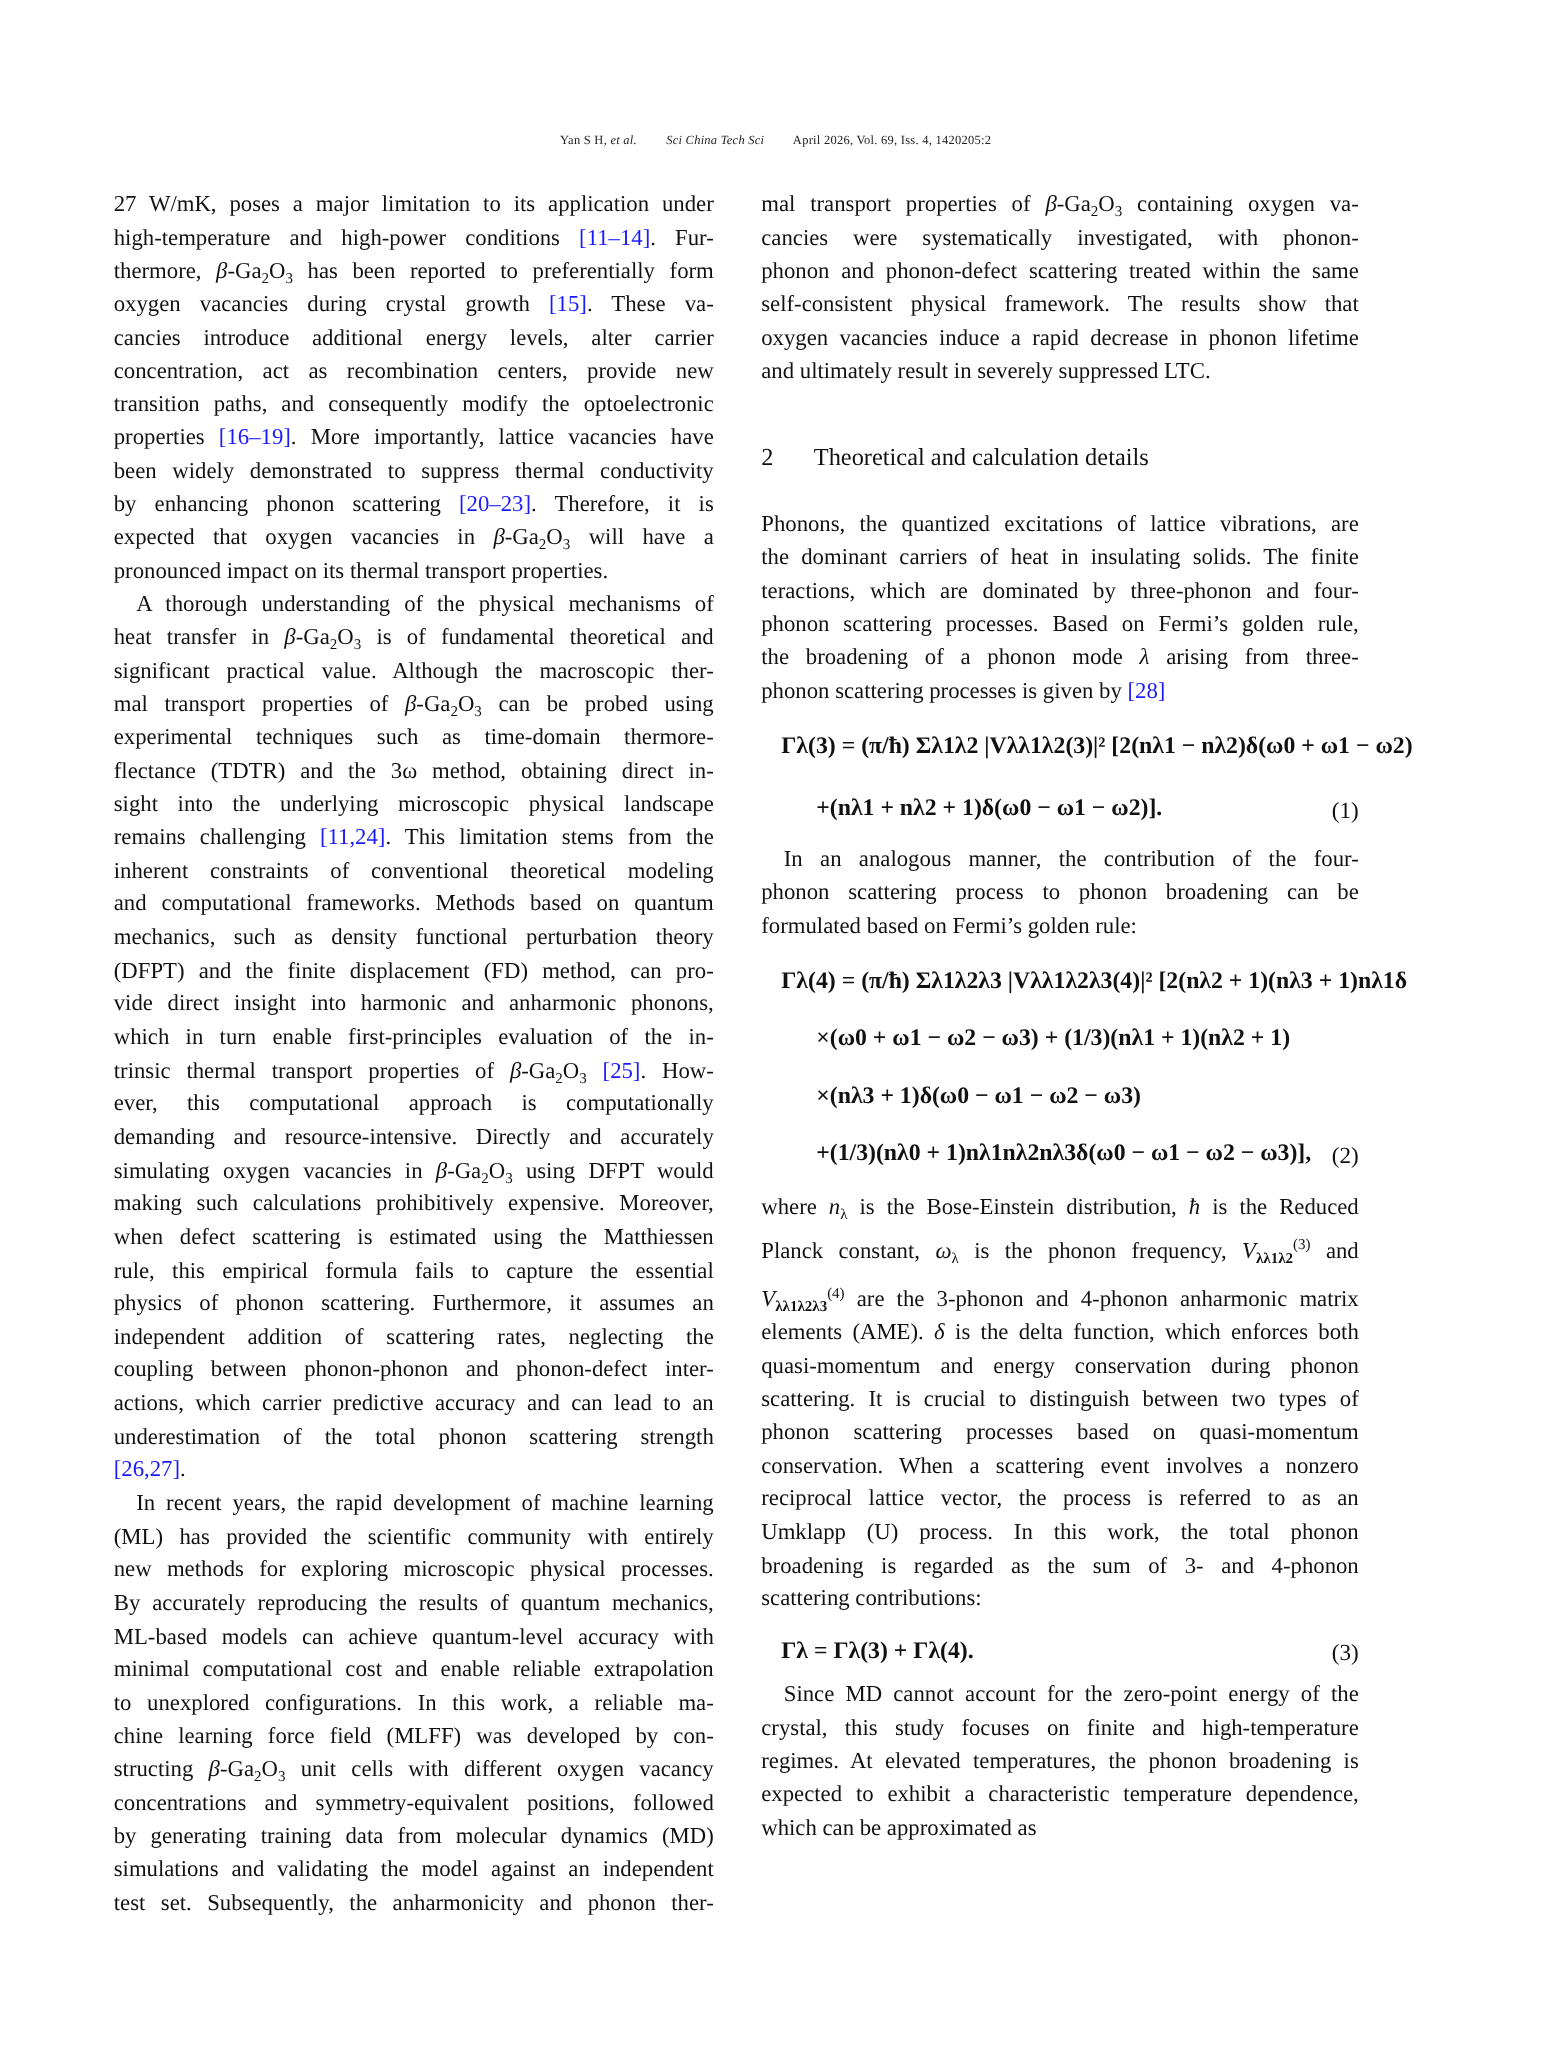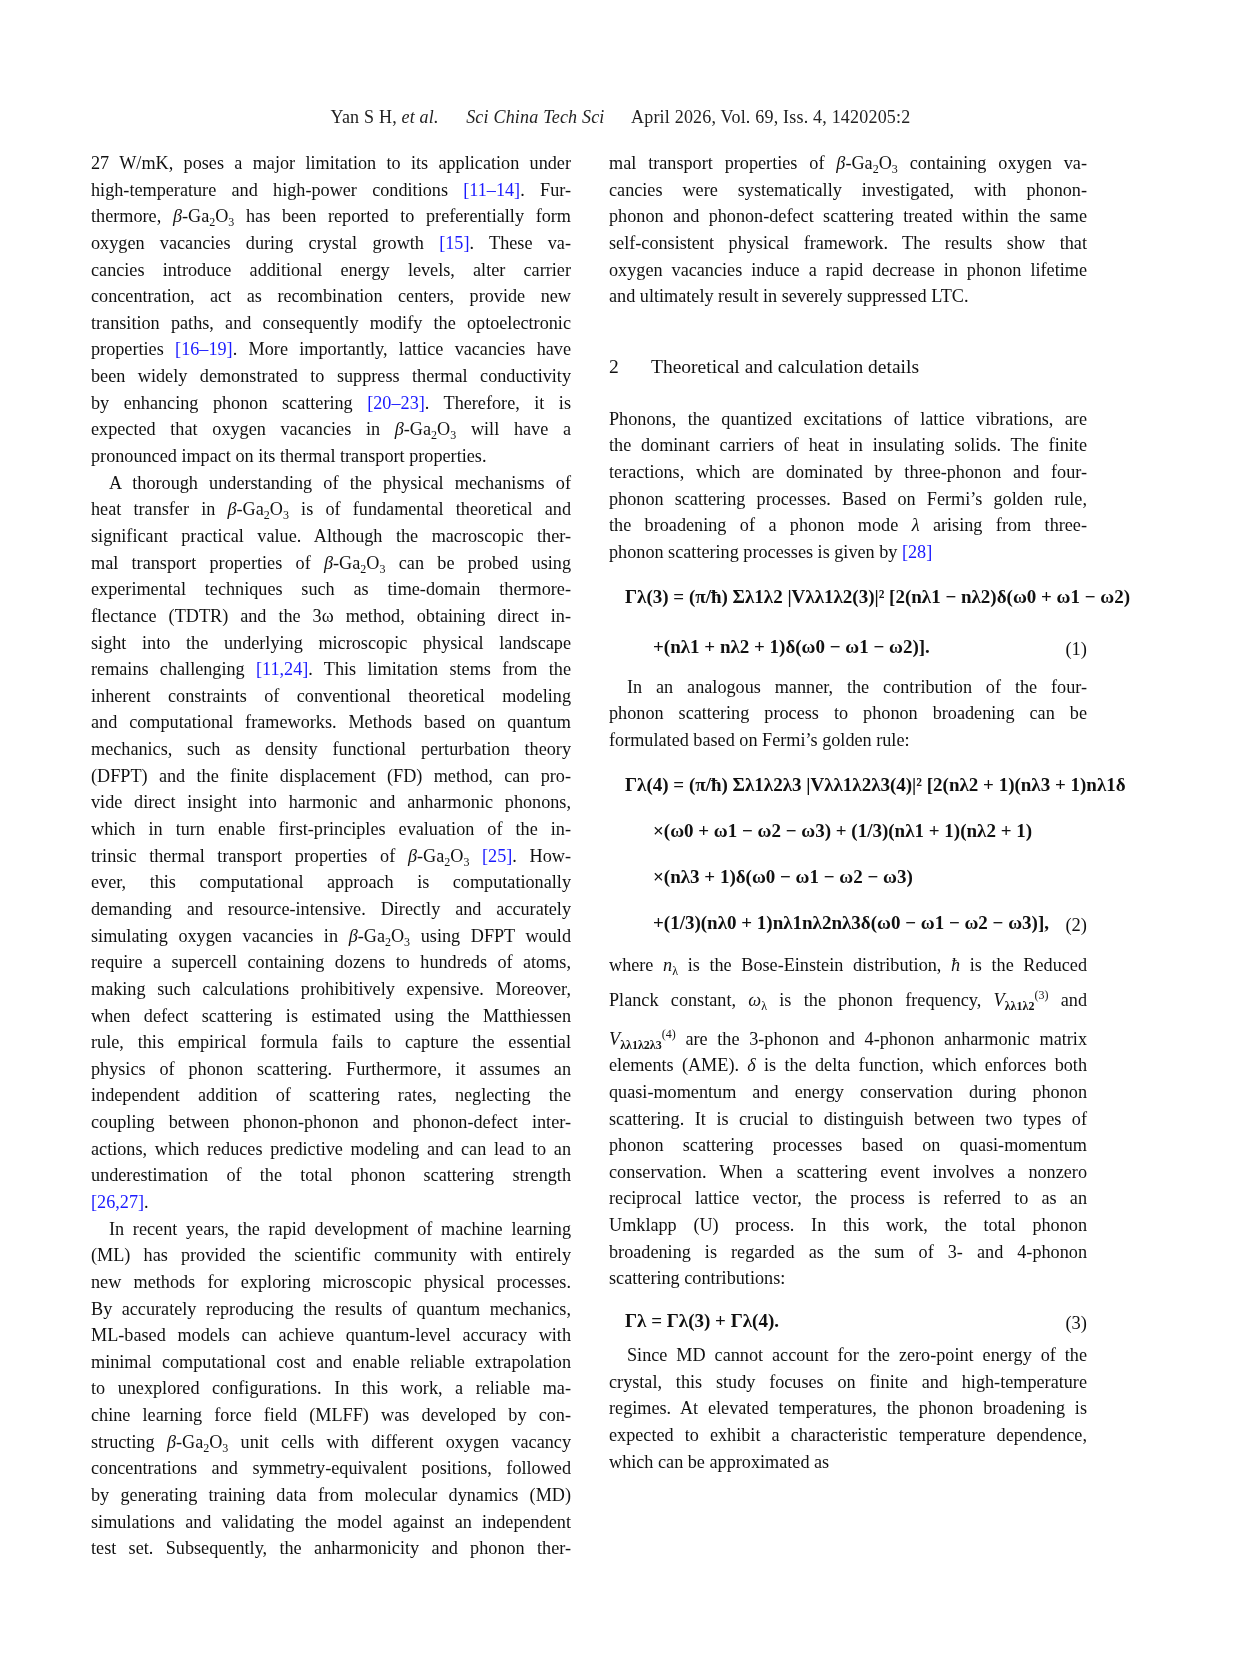--- a/index.html
+++ b/index.html
@@ -1,19 +1,19 @@
 <!DOCTYPE html>
 <html><head>
 <meta charset="utf-8">
 <style>
   html, body { margin: 0; padding: 0; background: #ffffff; }
   body { width: 1241px; height: 1654px; position: relative; overflow: hidden;
          font-family: "Liberation Serif", "DejaVu Serif", serif; color: #111; }
   .header { position: absolute; top: 107px; left: 0; width: 1241px; text-align: center;
-            font-size: 18px; color: #222; letter-spacing: 0.2px; }
+            font-size: 10px; color: #222; letter-spacing: 0.2px; }
   .header .it { font-style: italic; }
   .header .gap { display: inline-block; width: 18px; }
   .col { position: absolute; top: 150px; font-size: 18.2px; line-height: 26.65px; text-align: justify; }
   .col.left { left: 91px; width: 480px; }
   .col.right { left: 609px; width: 478px; }
   .line { display: block; height: 26.65px; white-space: nowrap; text-align: justify; text-align-last: justify; }
   .line.last { text-align-last: left; }
   .indent { padding-left: 18px; }
   a.ref { color: #1a1aff; text-decoration: none; }
   .sub { font-size: 12px; vertical-align: -4px; }
@@ -65,28 +65,27 @@
   <span class="line">inherent constraints of conventional theoretical modeling</span>
   <span class="line">and computational frameworks. Methods based on quantum</span>
   <span class="line">mechanics, such as density functional perturbation theory</span>
   <span class="line">(DFPT) and the finite displacement (FD) method, can pro-</span>
   <span class="line">vide direct insight into harmonic and anharmonic phonons,</span>
   <span class="line">which in turn enable first-principles evaluation of the in-</span>
   <span class="line">trinsic thermal transport properties of <span class="beta">β</span>-Ga<span class="sub">2</span>O<span class="sub">3</span> <a class="ref">[25]</a>. How-</span>
   <span class="line">ever, this computational approach is computationally</span>
   <span class="line">demanding and resource-intensive. Directly and accurately</span>
   <span class="line">simulating oxygen vacancies in <span class="beta">β</span>-Ga<span class="sub">2</span>O<span class="sub">3</span> using DFPT would</span>
-  <span class="line">require a supercell containing dozens to hundreds of atoms,</span>
   <span class="line">making such calculations prohibitively expensive. Moreover,</span>
   <span class="line">when defect scattering is estimated using the Matthiessen</span>
   <span class="line">rule, this empirical formula fails to capture the essential</span>
   <span class="line">physics of phonon scattering. Furthermore, it assumes an</span>
   <span class="line">independent addition of scattering rates, neglecting the</span>
   <span class="line">coupling between phonon-phonon and phonon-defect inter-</span>
-  <span class="line">actions, which reduces predictive modeling and can lead to an</span>
+  <span class="line">actions, which carrier predictive accuracy and can lead to an</span>
   <span class="line">underestimation of the total phonon scattering strength</span>
   <span class="line last"><a class="ref">[26,27]</a>.</span>
   <span class="line indent">In recent years, the rapid development of machine learning</span>
   <span class="line">(ML) has provided the scientific community with entirely</span>
   <span class="line">new methods for exploring microscopic physical processes.</span>
   <span class="line">By accurately reproducing the results of quantum mechanics,</span>
   <span class="line">ML-based models can achieve quantum-level accuracy with</span>
   <span class="line">minimal computational cost and enable reliable extrapolation</span>
   <span class="line">to unexplored configurations. In this work, a reliable ma-</span>
   <span class="line">chine learning force field (MLFF) was developed by con-</span>

